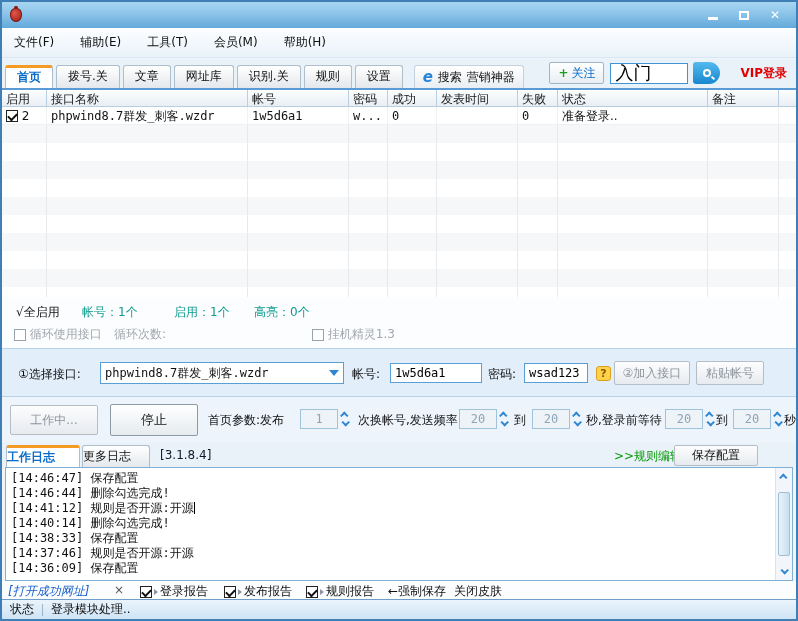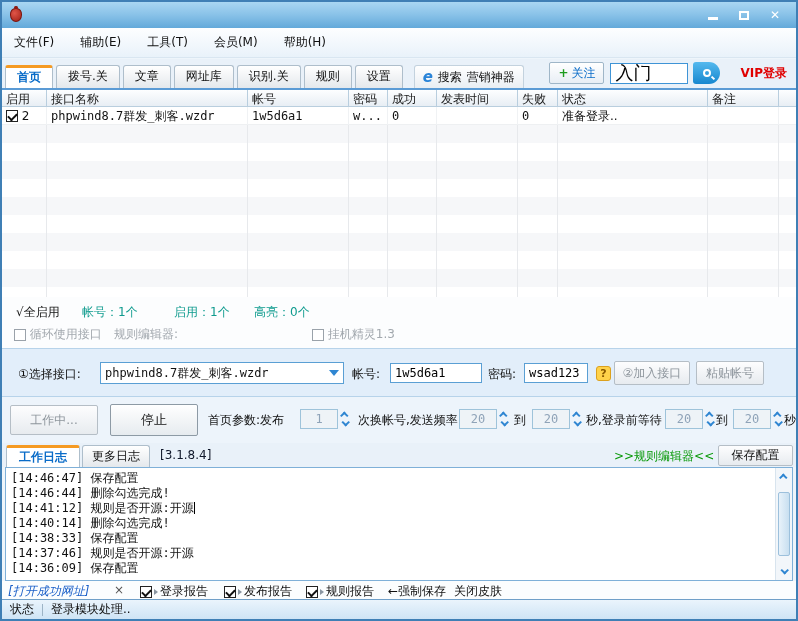--- a/index.html
+++ b/index.html
@@ -104,21 +104,21 @@
   .spin-val { width:38px; height:20px; border:1px solid #9ec3da; background:#eef3f7;
               color:#8fa3b8; text-align:center; line-height:18px;
               font-family:"DejaVu Sans Mono", monospace; }
   .spin-arrows { width:13px; height:20px; display:flex; flex-direction:column; align-items:center;
               justify-content:center; gap:2px; cursor:pointer; }
   .chev { width:6px; height:6px; border-top:2px solid #2f86d2; border-left:2px solid #2f86d2; }
   .chev.up { transform:rotate(45deg) translateY(1px); }
   .chev.down { transform:rotate(225deg) translateY(1px); }
   
   .logtabs { position:absolute; top:441px; left:0; right:0; height:24px; background:#e9f1f9; }
-  .ltab { position:absolute; top:2px; height:22px; line-height:20px; text-align:center;
+  .ltab { position:absolute; top:2px; height:22px; line-height:20px; 
           border:1px solid #aebecb; border-bottom:none; border-radius:3px 3px 0 0;
           background:linear-gradient(#ffffff,#e4e8ec); cursor:pointer; }
   .ltab.active { background:#fff; border-top:3px solid #f59a23; line-height:18px;
                  color:#0a6cc8; font-weight:bold; }
   .green-link { color:#089908; cursor:pointer; }
   .logarea { position:absolute; top:465px; left:3px; right:3px; height:114px; background:#fff;
              border:1px solid #7fb0d8; }
   .log-lines { position:absolute; left:0; top:0; right:17px; bottom:0; overflow:hidden;
                padding:3px 5px; font-family:"DejaVu Sans Mono", monospace; }
   .log-line { height:15px; line-height:15px; white-space:nowrap; }
@@ -234,21 +234,21 @@
       <span class="eg c8"></span>
     <span class="eg c9" style="border-right:none;"></span>
   </div>
 
   <div class="summary">
     <span class="abs" style="left:14px; top:7px; font-weight:normal;"><span>√</span><span>全启用</span></span>
     <span class="abs teal" style="left:80px; top:7px;">帐号：1个</span>
     <span class="abs teal" style="left:172px; top:7px;">启用：1个</span>
     <span class="abs teal" style="left:252px; top:7px;">高亮：0个</span>
     <span class="abs gray" style="left:12px; top:29px;"><span class="cb"></span> <span>循环使用接口</span></span>
-    <span class="abs gray" style="left:112px; top:29px;">规则编辑器:</span>
+    <span class="abs gray" style="left:112px; top:29px;">循环次数:</span>
     <span class="abs gray" style="left:310px; top:29px;"><span class="cb"></span> <span>挂机精灵1.3</span></span>
   </div>
 
   <div class="panel1">
     <span class="abs" style="left:16px; top:17px;">①选择接口:</span>
     <span class="dropdown">
       <span class="mono">phpwind8.7群发_刺客.wzdr</span>
       <span class="dd-chevron"></span>
     </span>
     <span class="abs" style="left:350px; top:17px;">帐号:</span>
@@ -304,21 +304,21 @@
         </span>
     </span>
     <span class="abs" style="left:782px; top:15px;">秒</span>
   </div>
 
   <div class="logtabs">
     <span class="ltab active" style="left:4px; width:74px;">工作日志</span>
     <span class="ltab" style="left:80px; width:68px;">更多日志</span>
     <span class="abs" style="left:158px; top:5px; color:#0f172a;">[3.1.8.4]</span>
     <span class="abs green-link" style="left:612px; top:5px;">&gt;&gt;规则编辑器&lt;&lt;</span>
-    <span class="btn abs" style="left:716px; top:2px; width:75px; height:21px; line-height:19px;">保存配置</span>
+    <span class="btn abs" style="left:672px; top:2px; width:84px; height:21px; line-height:19px;">保存配置</span>
   </div>
 
   <div class="logarea">
     <div class="log-lines">
       <div class="log-line">[14:46:47] 保存配置</div>
       <div class="log-line">[14:46:44] 删除勾选完成!</div>
       <div class="log-line"><span>[14:41:12] 规则是否开源:开源</span><span class="caret"></span></div>
       <div class="log-line">[14:40:14] 删除勾选完成!</div>
       <div class="log-line">[14:38:33] 保存配置</div>
       <div class="log-line">[14:37:46] 规则是否开源:开源</div>

